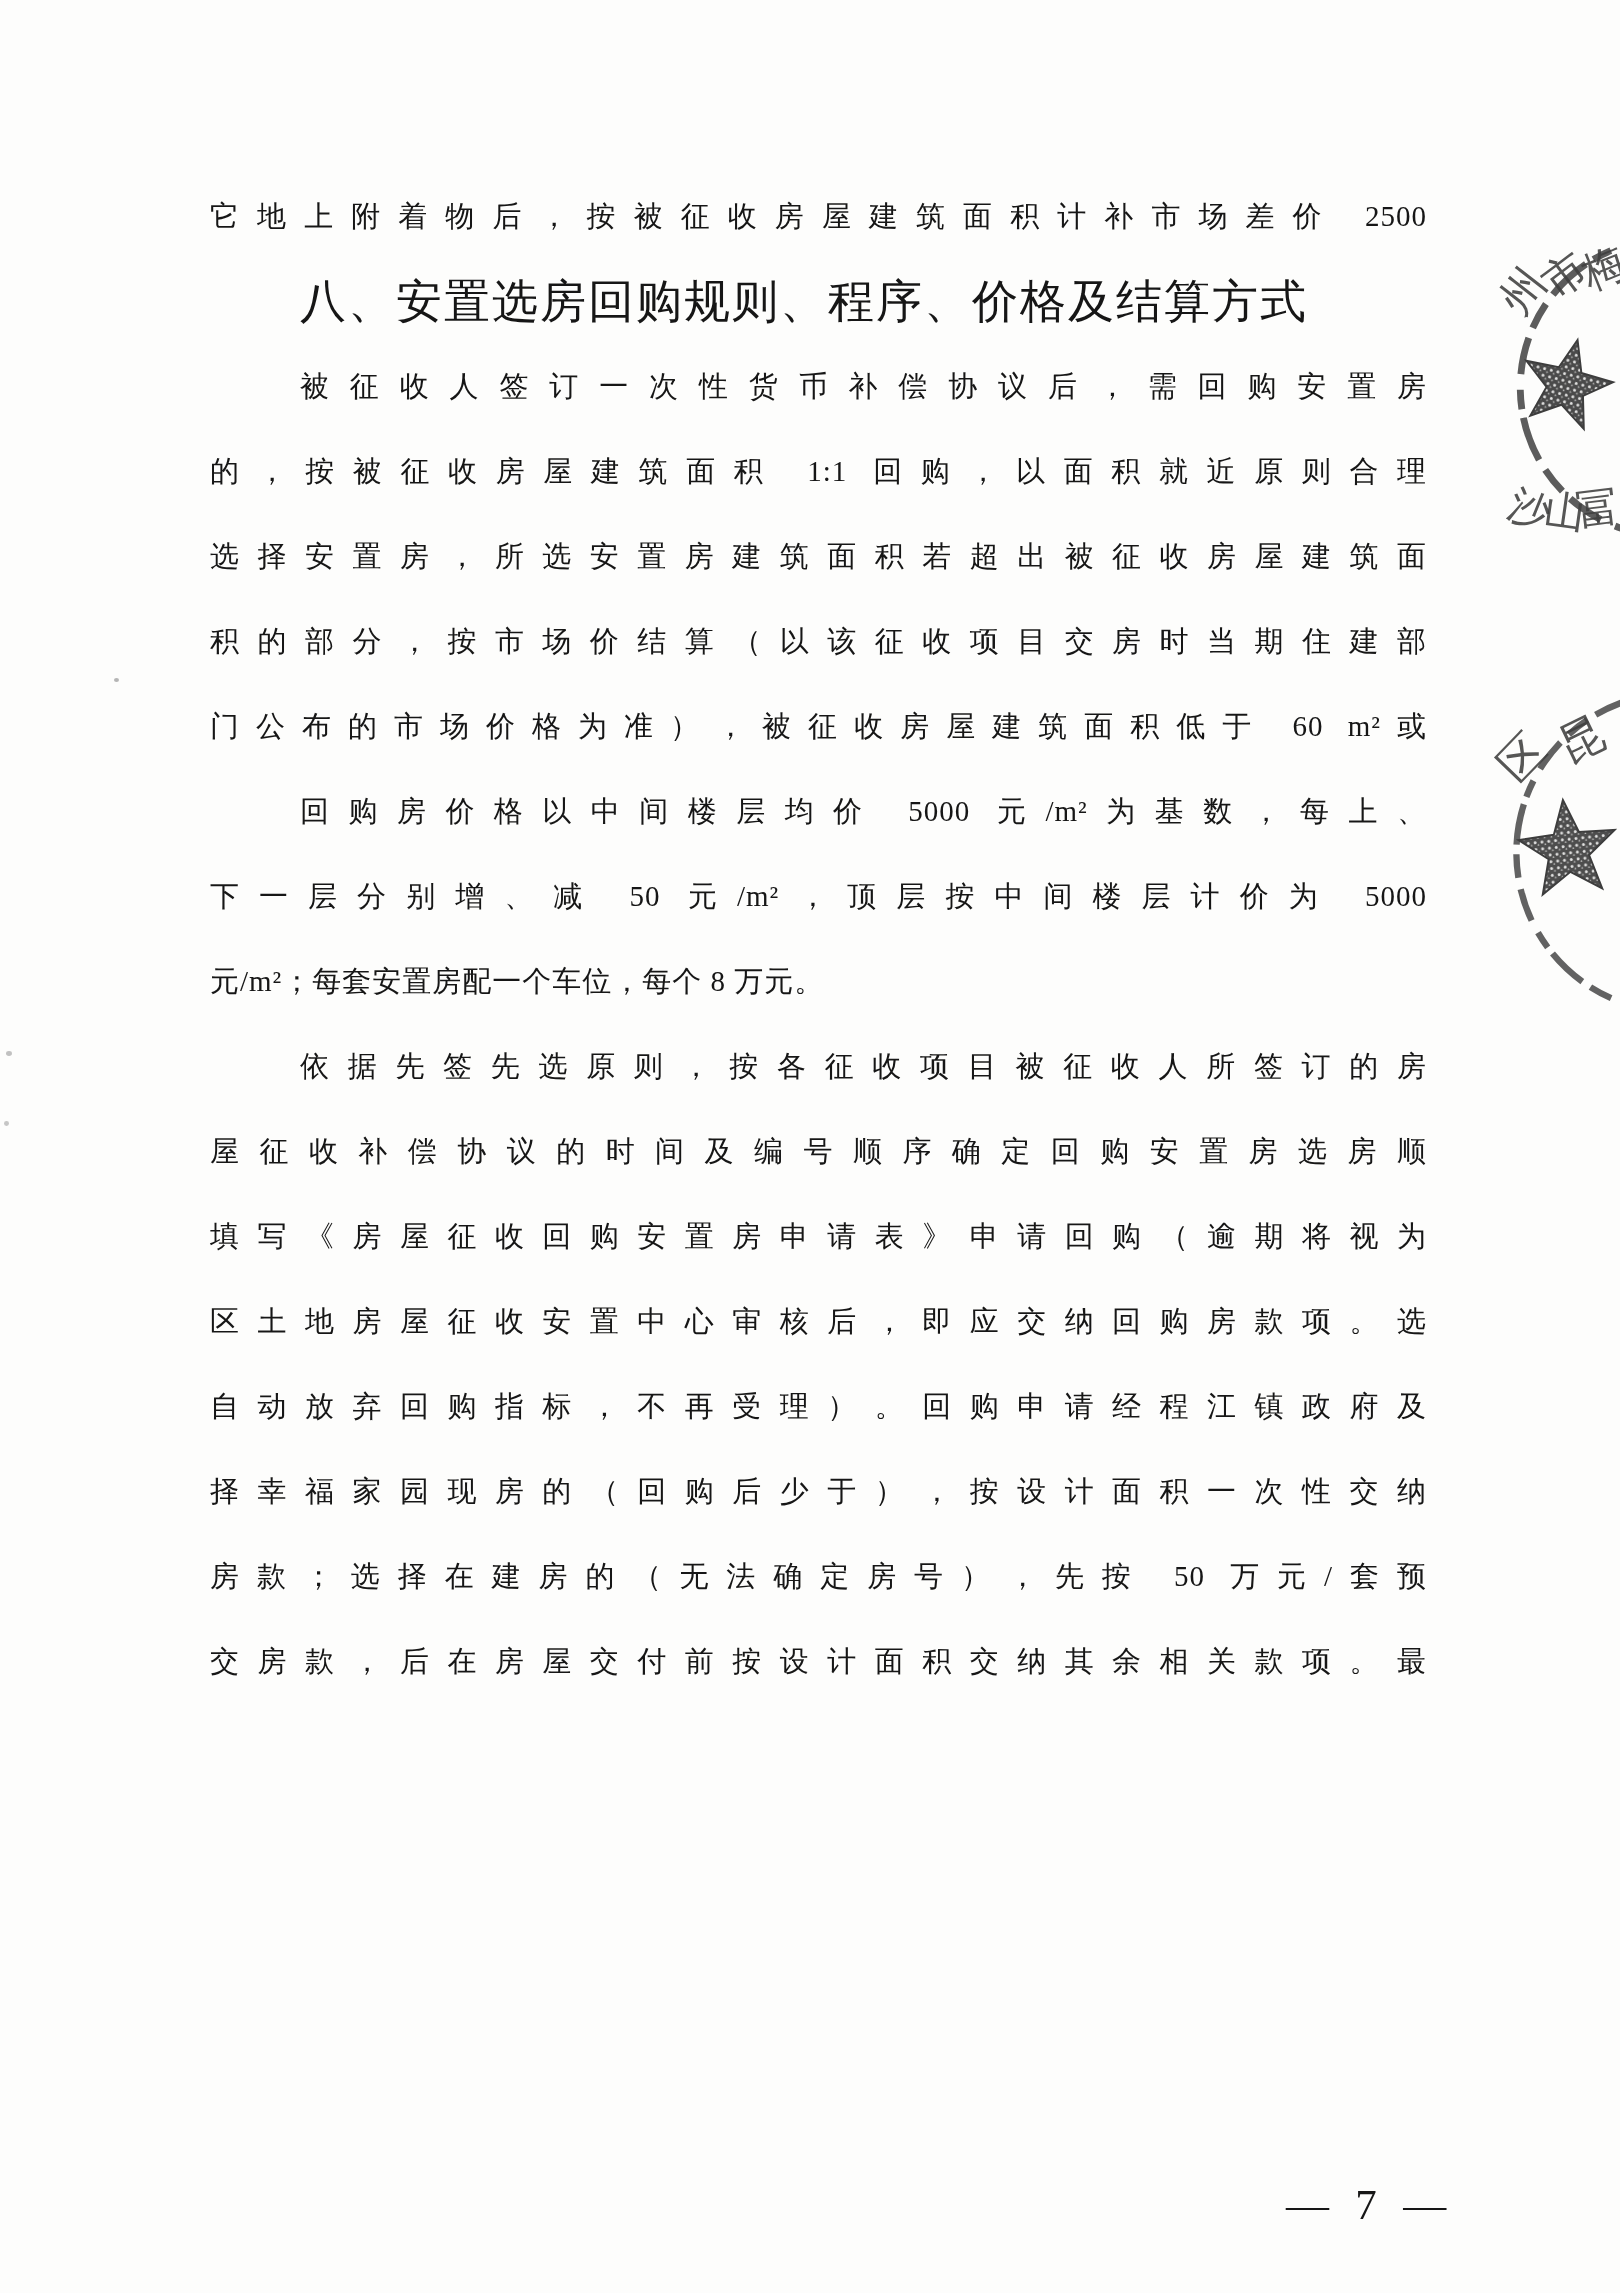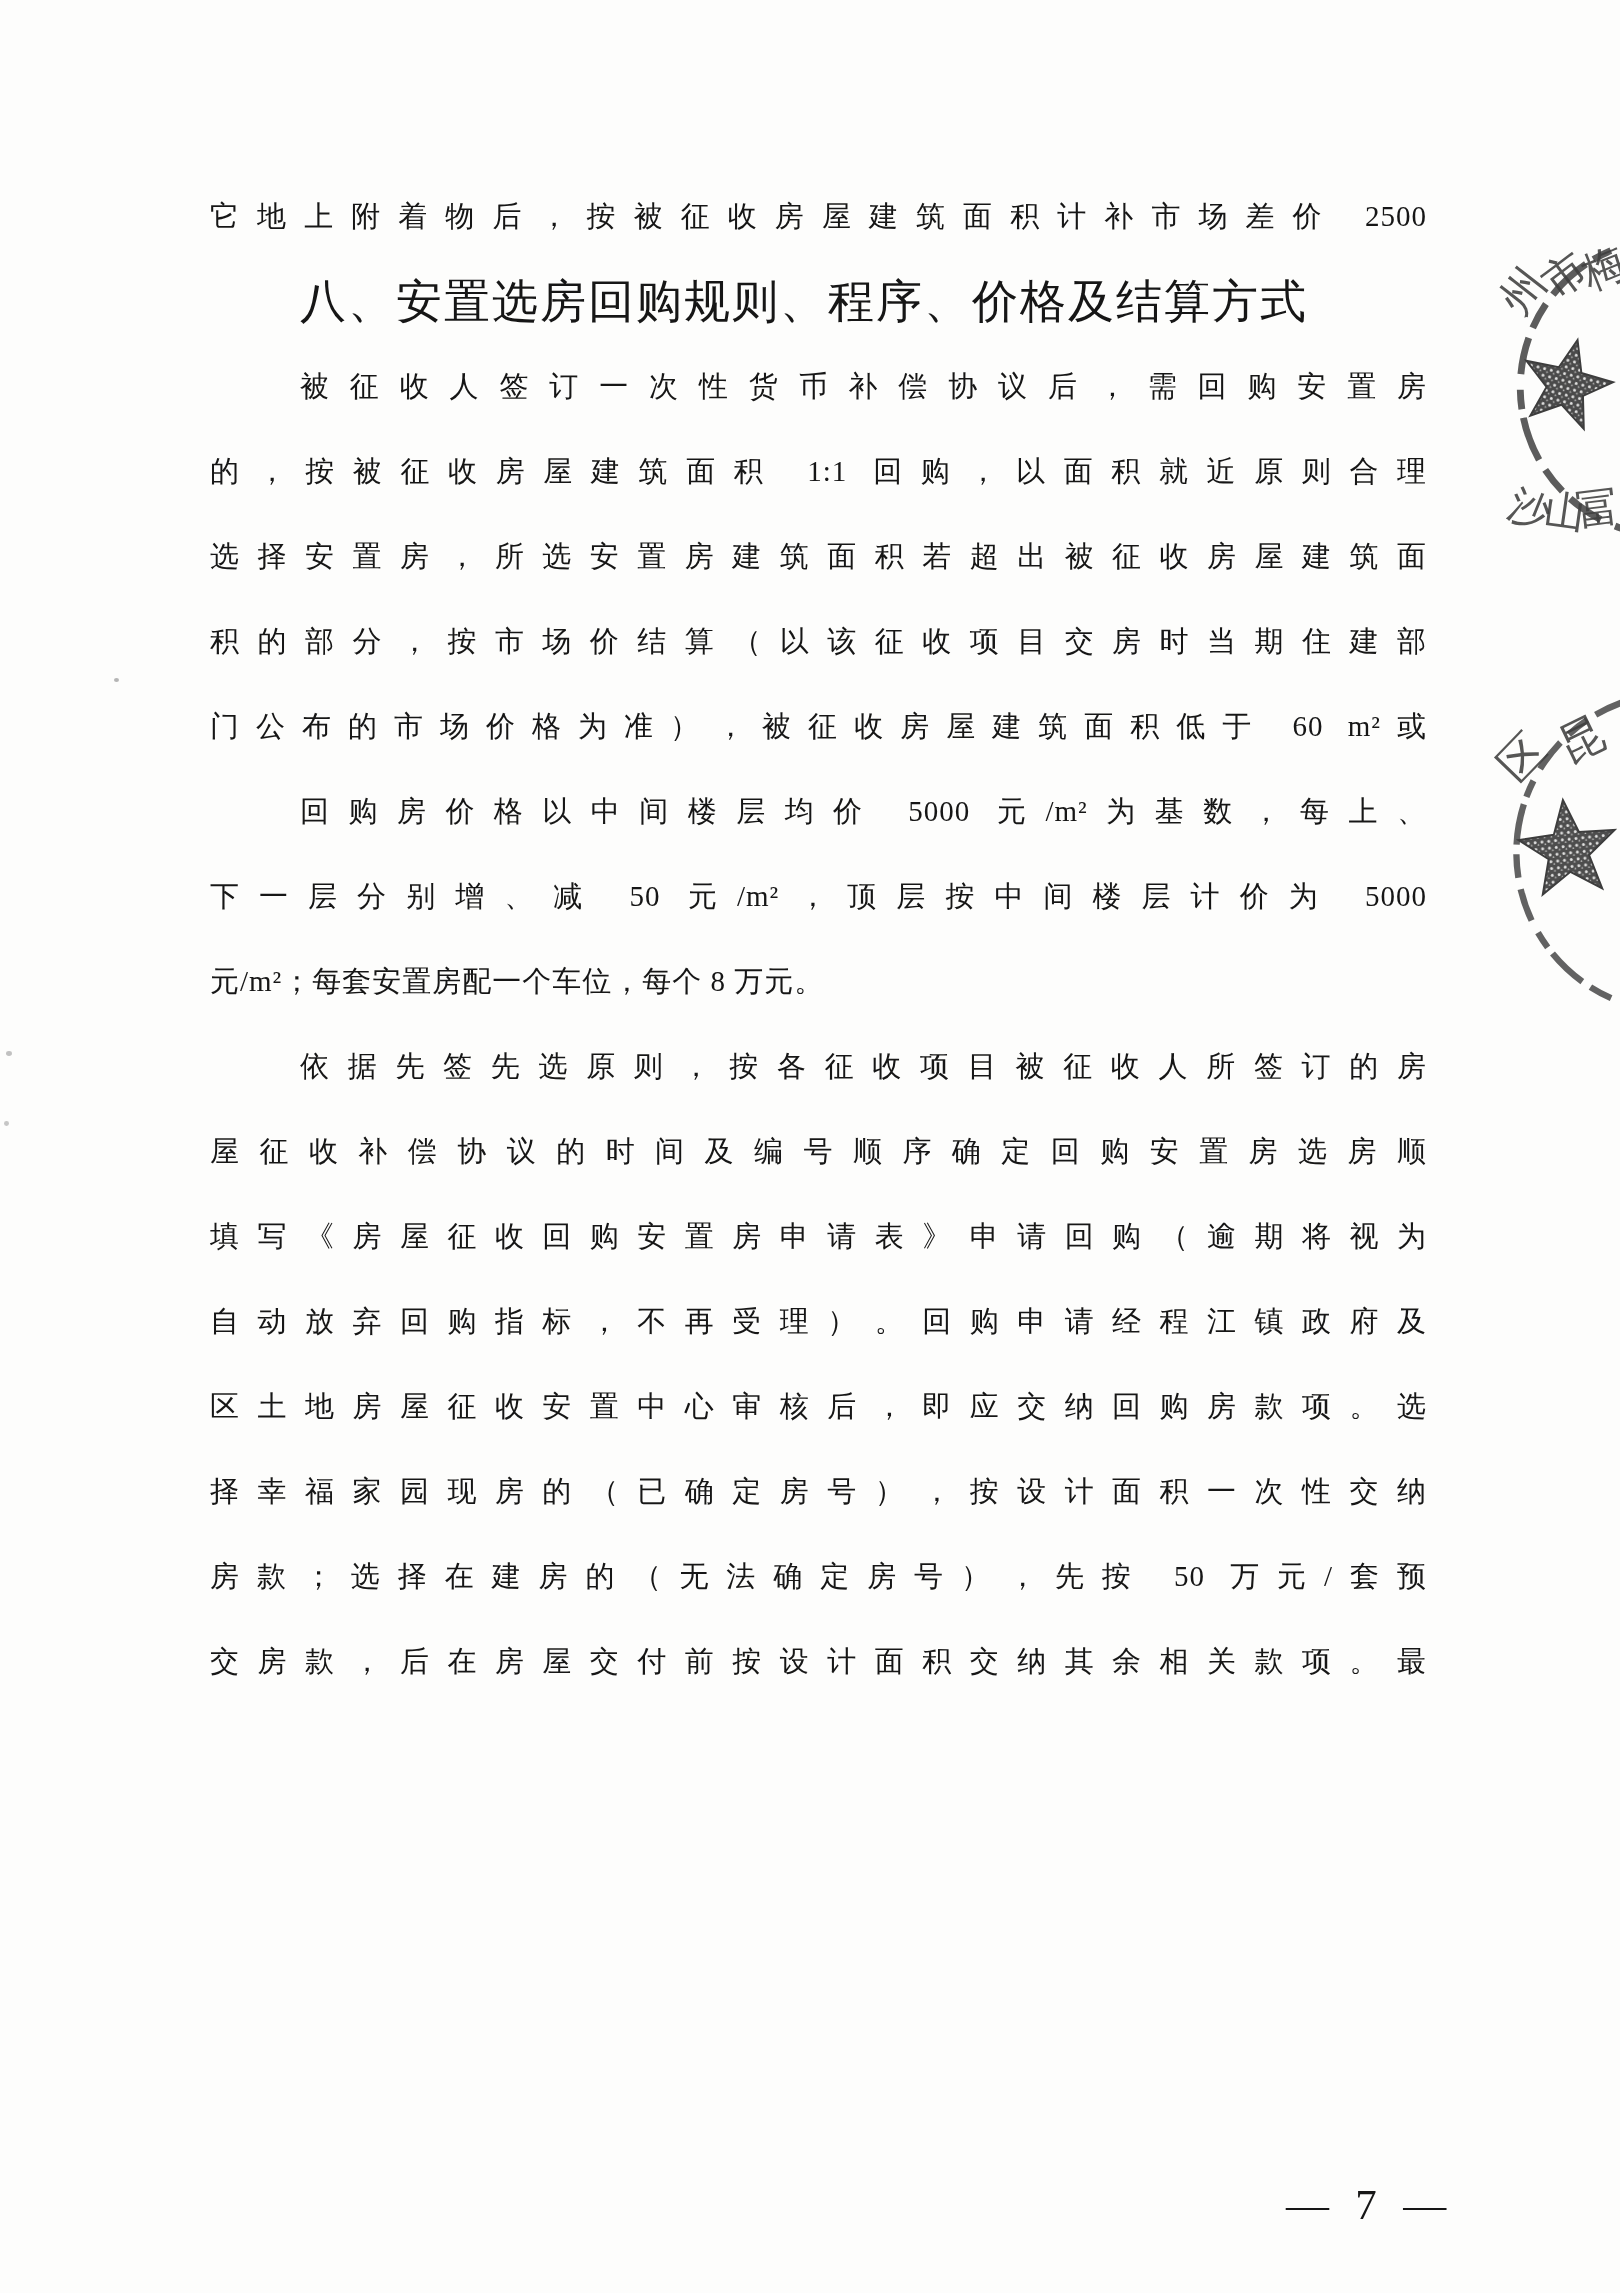--- a/index.html
+++ b/index.html
@@ -58,23 +58,23 @@
     <div class="line j">的，按被征收房屋建筑面积 1:1 回购，以面积就近原则合理</div>
     <div class="line j">选择安置房，所选安置房建筑面积若超出被征收房屋建筑面</div>
     <div class="line j">积的部分，按市场价结算（以该征收项目交房时当期住建部</div>
     <div class="line j">门公布的市场价格为准），被征收房屋建筑面积低于 60 m²或</div>
     <div class="line ind j">回购房价格以中间楼层均价 5000 元/m²为基数，每上、</div>
     <div class="line j">下一层分别增、减 50 元/m²，顶层按中间楼层计价为 5000</div>
     <div class="line">元/m²；每套安置房配一个车位，每个 8 万元。</div>
     <div class="line ind j">依据先签先选原则，按各征收项目被征收人所签订的房</div>
     <div class="line j">屋征收补偿协议的时间及编号顺序确定回购安置房选房顺</div>
     <div class="line j">填写《房屋征收回购安置房申请表》申请回购（逾期将视为</div>
+    <div class="line j">区土地房屋征收安置中心审核后，即应交纳回购房款项。选</div>
     <div class="line j">自动放弃回购指标，不再受理）。回购申请经程江镇政府及</div>
-    <div class="line j">区土地房屋征收安置中心审核后，即应交纳回购房款项。选</div>
-    <div class="line j">择幸福家园现房的（已确定房号），按设计面积一次性交纳</div>
+    <div class="line j">择幸福家园现房的（回购后少于），按设计面积一次性交纳</div>
     <div class="line j">房款；选择在建房的（无法确定房号），先按 50 万元/套预</div>
     <div class="line j">交房款，后在房屋交付前按设计面积交纳其余相关款项。最</div>
   </div>
 
   <div class="footer">— 7 —</div>
 
   <svg class="stamp" style="left:1488px;top:221px;" width="132" height="333" viewBox="0 0 135 340">
     <defs>
       <pattern id="dots1" width="7" height="7" patternUnits="userSpaceOnUse">
         <rect width="7" height="7" fill="#4a4a4a"></rect>

